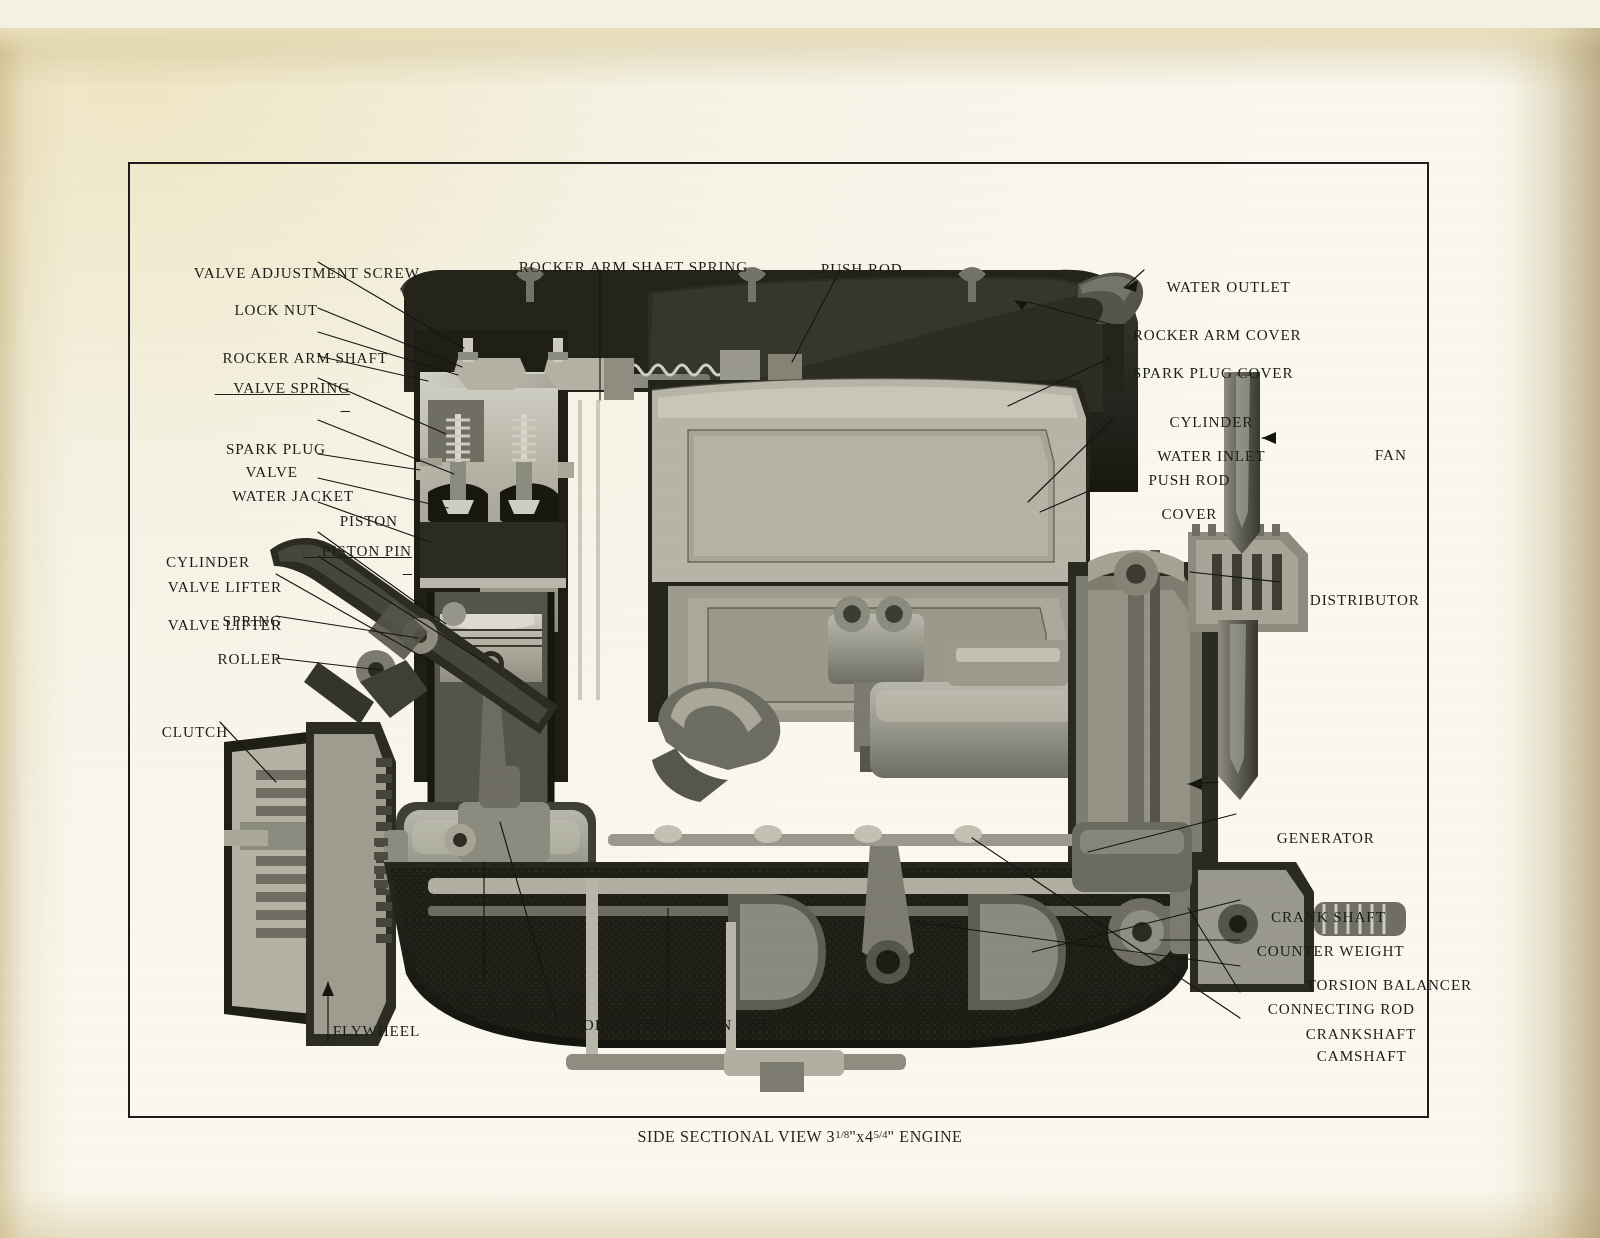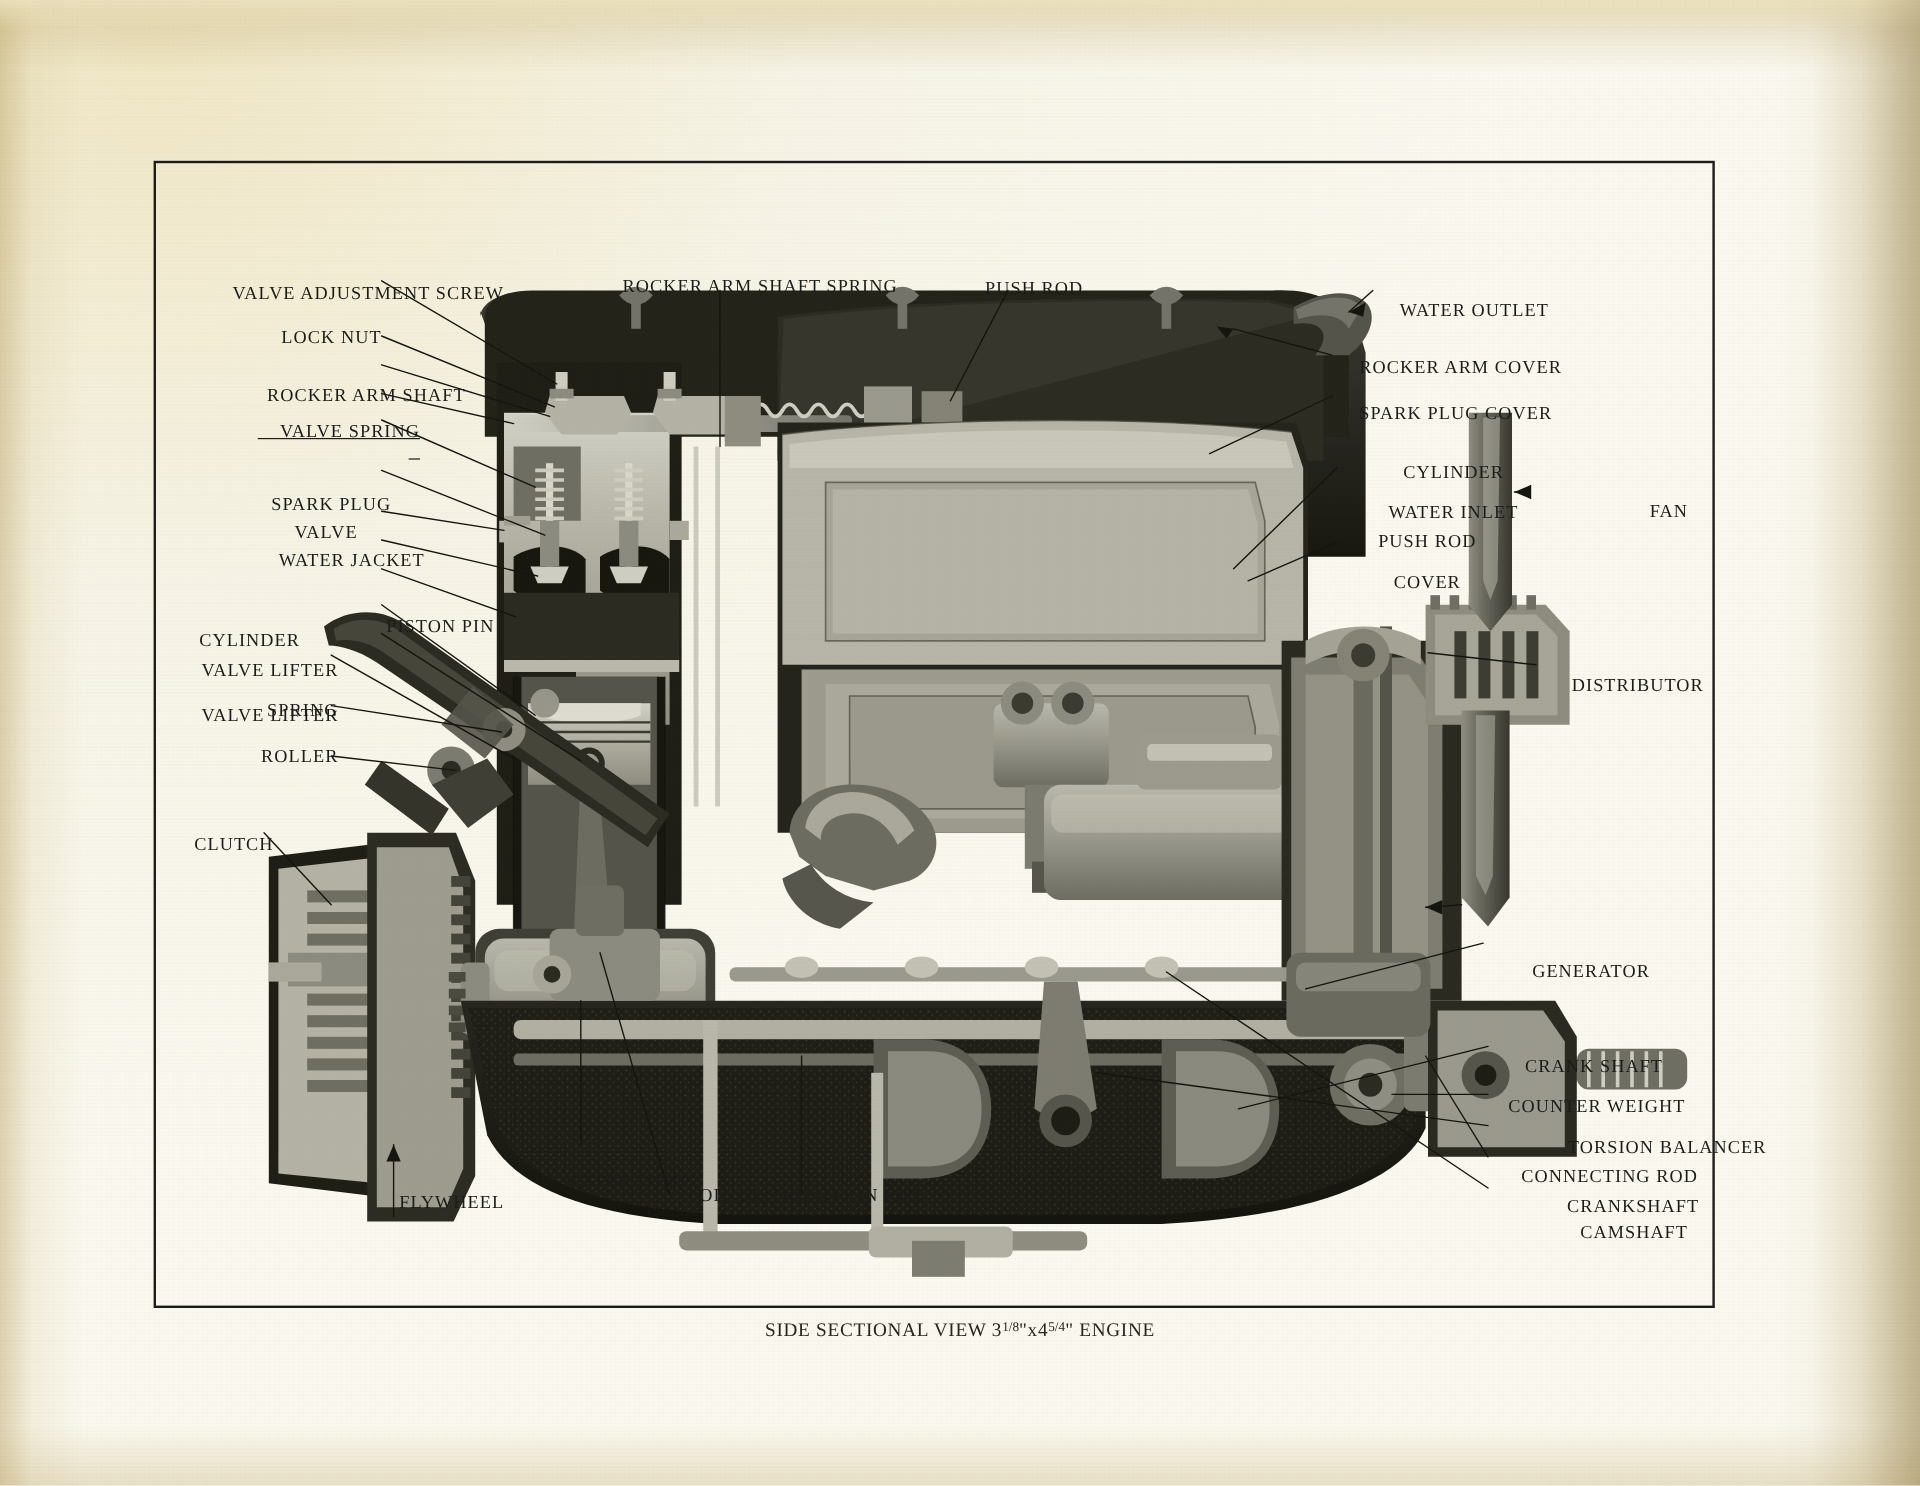--- a/index.html
+++ b/index.html
@@ -10,20 +10,21 @@
     font-family:"Liberation Serif", serif;
     overflow:hidden;
     position:relative;
   }
   
   #page{
     position:absolute;inset:0;
     background:
       radial-gradient(ellipse at 8% 4%, #efe6c4 0%, #f6f3e6 26%, #faf8ef 55%),
       linear-gradient(110deg,#ece4c6 0%, #f7f4e8 14%, #fbf9f1 45%, #fbf9f0 82%, #efead7 100%);
+    margin-top: 28px;
   }
   
   #page:before{
     content:"";position:absolute;inset:0;
     background:
       linear-gradient(to right, rgba(196,176,120,.55) 0px, rgba(214,198,150,.22) 26px, rgba(0,0,0,0) 70px),
       linear-gradient(to bottom, rgba(196,176,120,.45) 0px, rgba(0,0,0,0) 60px),
       linear-gradient(to left, rgba(186,166,112,.5) 0px, rgba(0,0,0,0) 90px),
       linear-gradient(to top, rgba(196,176,120,.35) 0px, rgba(0,0,0,0) 50px);
     pointer-events:none;
@@ -528,21 +529,24 @@
   </div>
   <div class="label r" style="left:24px;top:395px;width:302px;">
     <span>SPARK PLUG</span>
   </div>
   <div class="label r" style="left:24px;top:418px;width:274px;">
     <span>VALVE</span>
   </div>
   <div class="label r" style="left:24px;top:442px;width:330px;">
     <span>WATER JACKET</span>
   </div>
-  <div class="label r" style="left:24px;top:497px;width:388px;">
+  <div class="label r" style="left:24px;top:467px;width:374px;">
+    <span>PISTON</span>
+  </div>
+  <div class="label r" style="left:24px;top:497px;width:388px;text-decoration:underline;">
     <span>PISTON PIN</span>
   </div>
   <div class="label r" style="left:24px;top:508px;width:226px;">
     <span>CYLINDER</span>
   </div>
   <div class="label r" style="left:24px;top:533px;width:258px;">
     <span>VALVE LIFTER</span><br>
     <span>SPRING</span>
   </div>
   <div class="label r" style="left:24px;top:571px;width:258px;">

